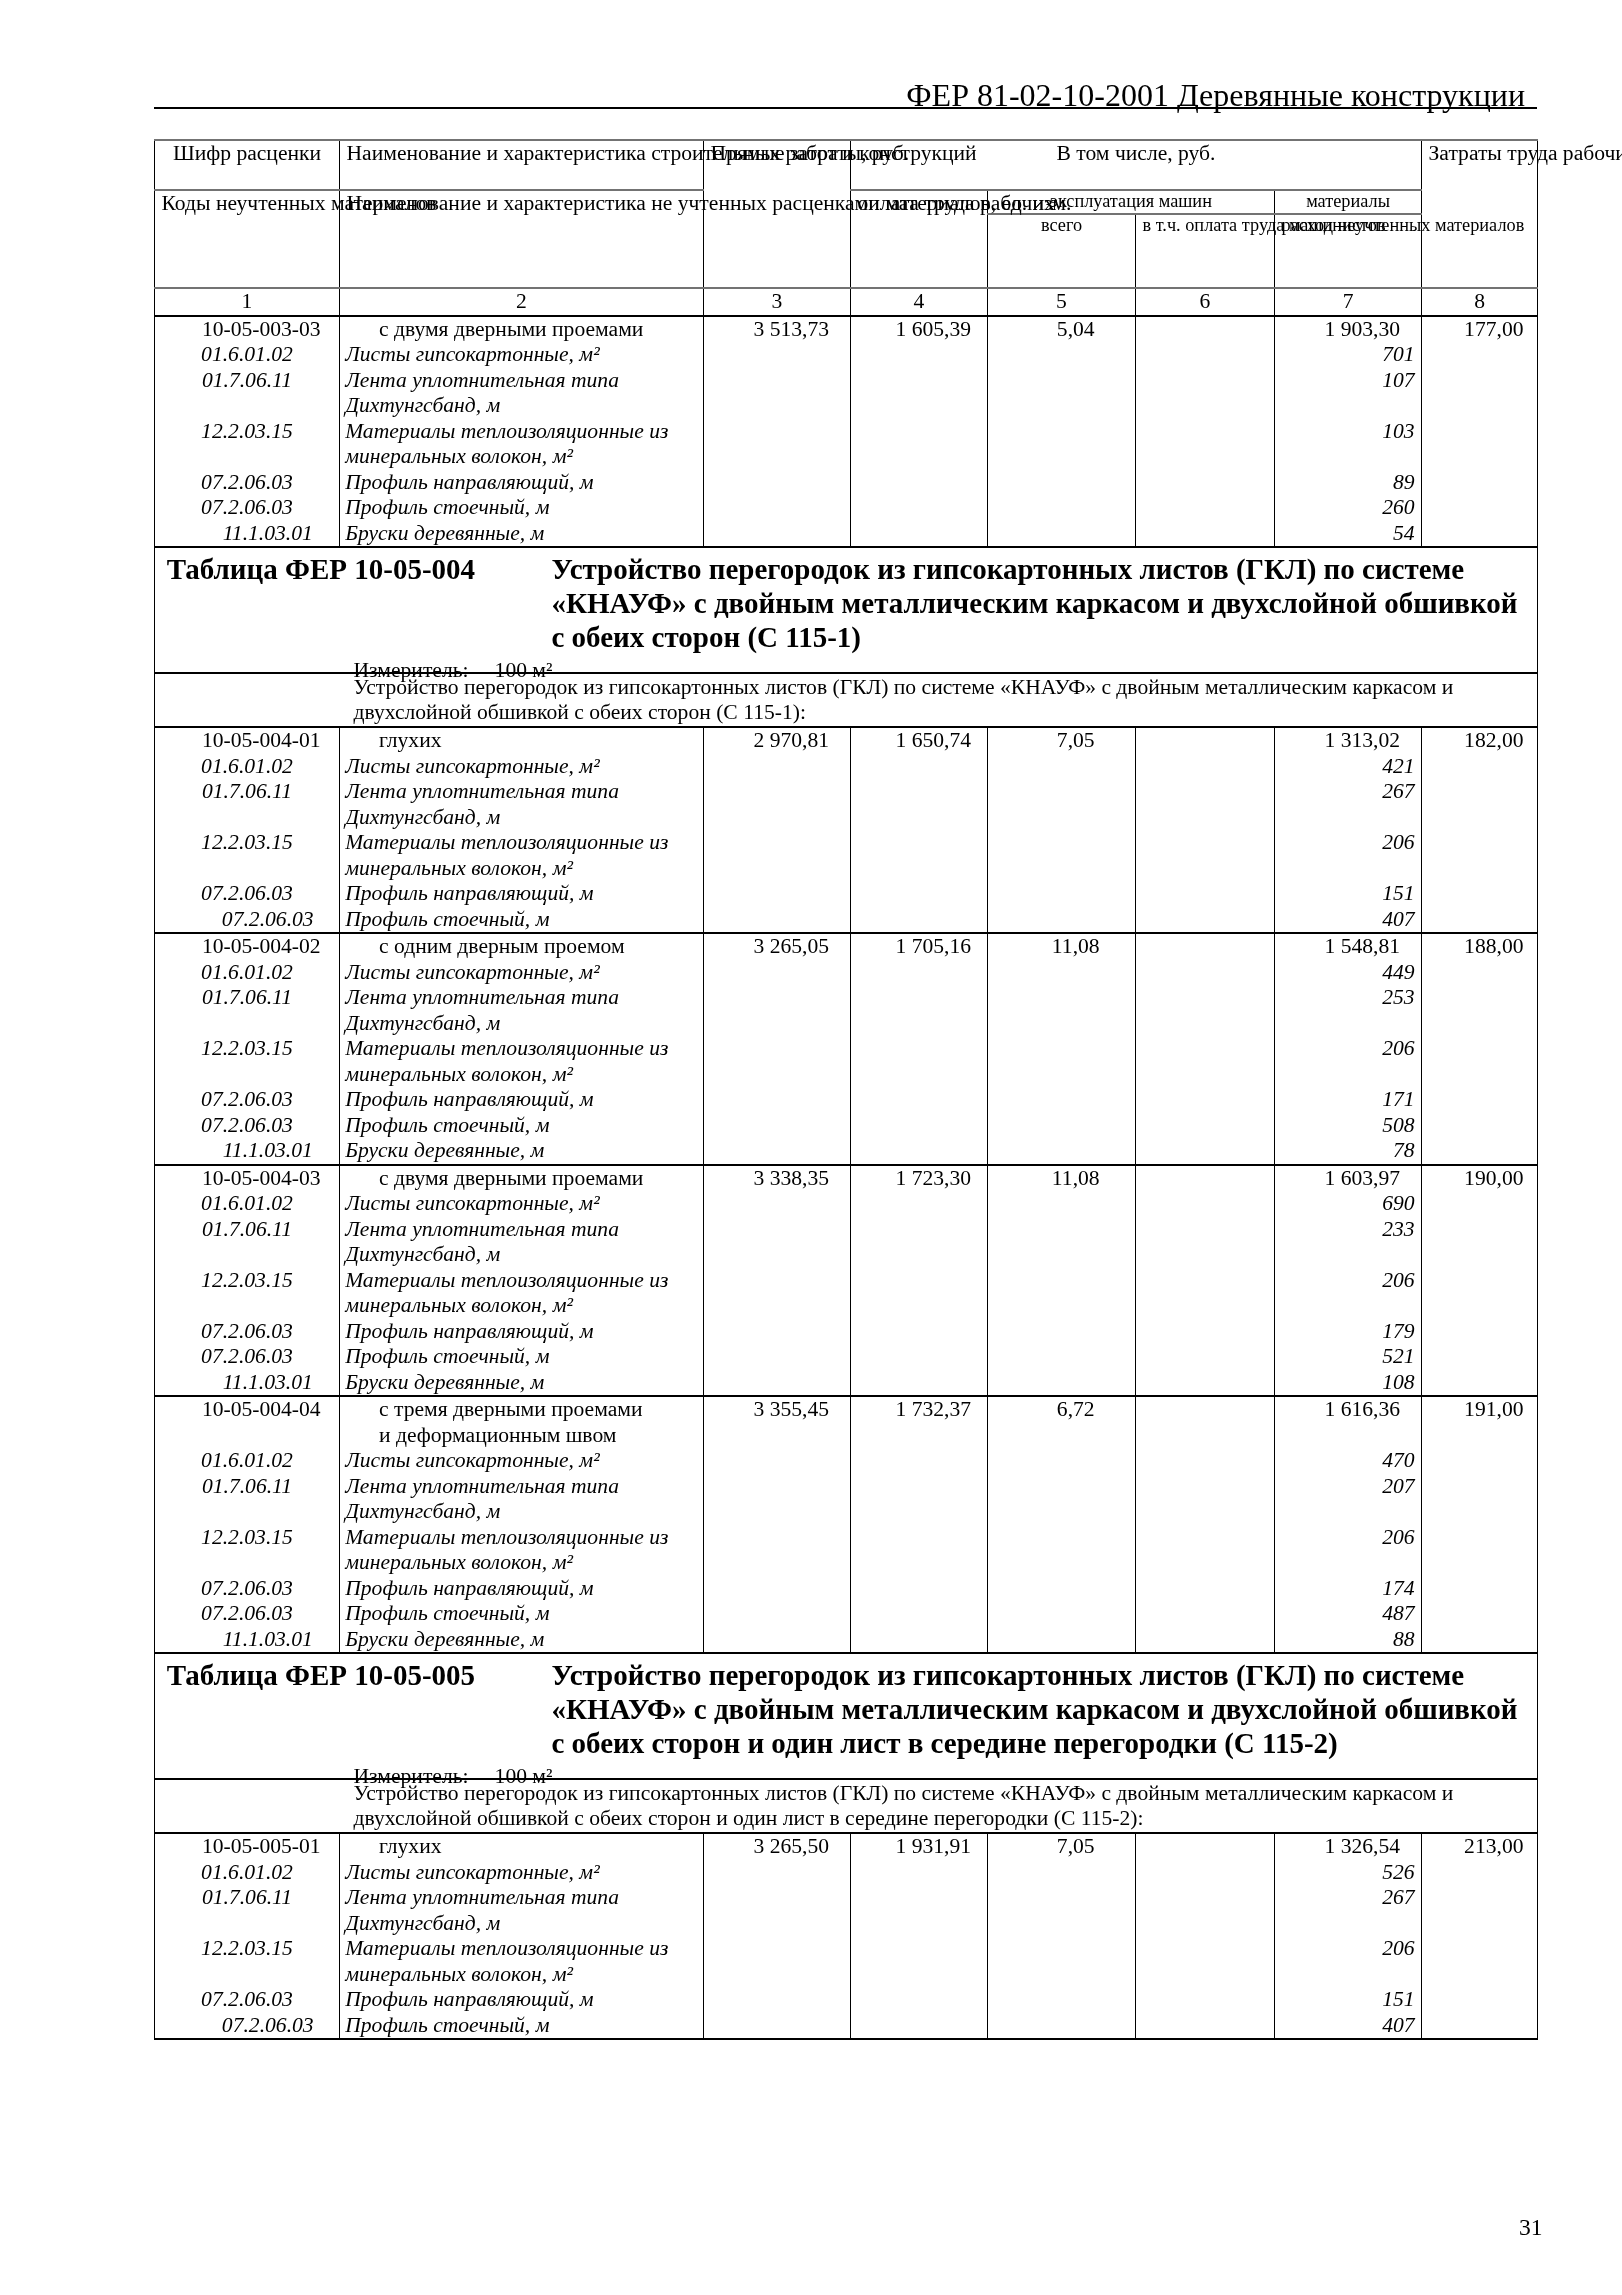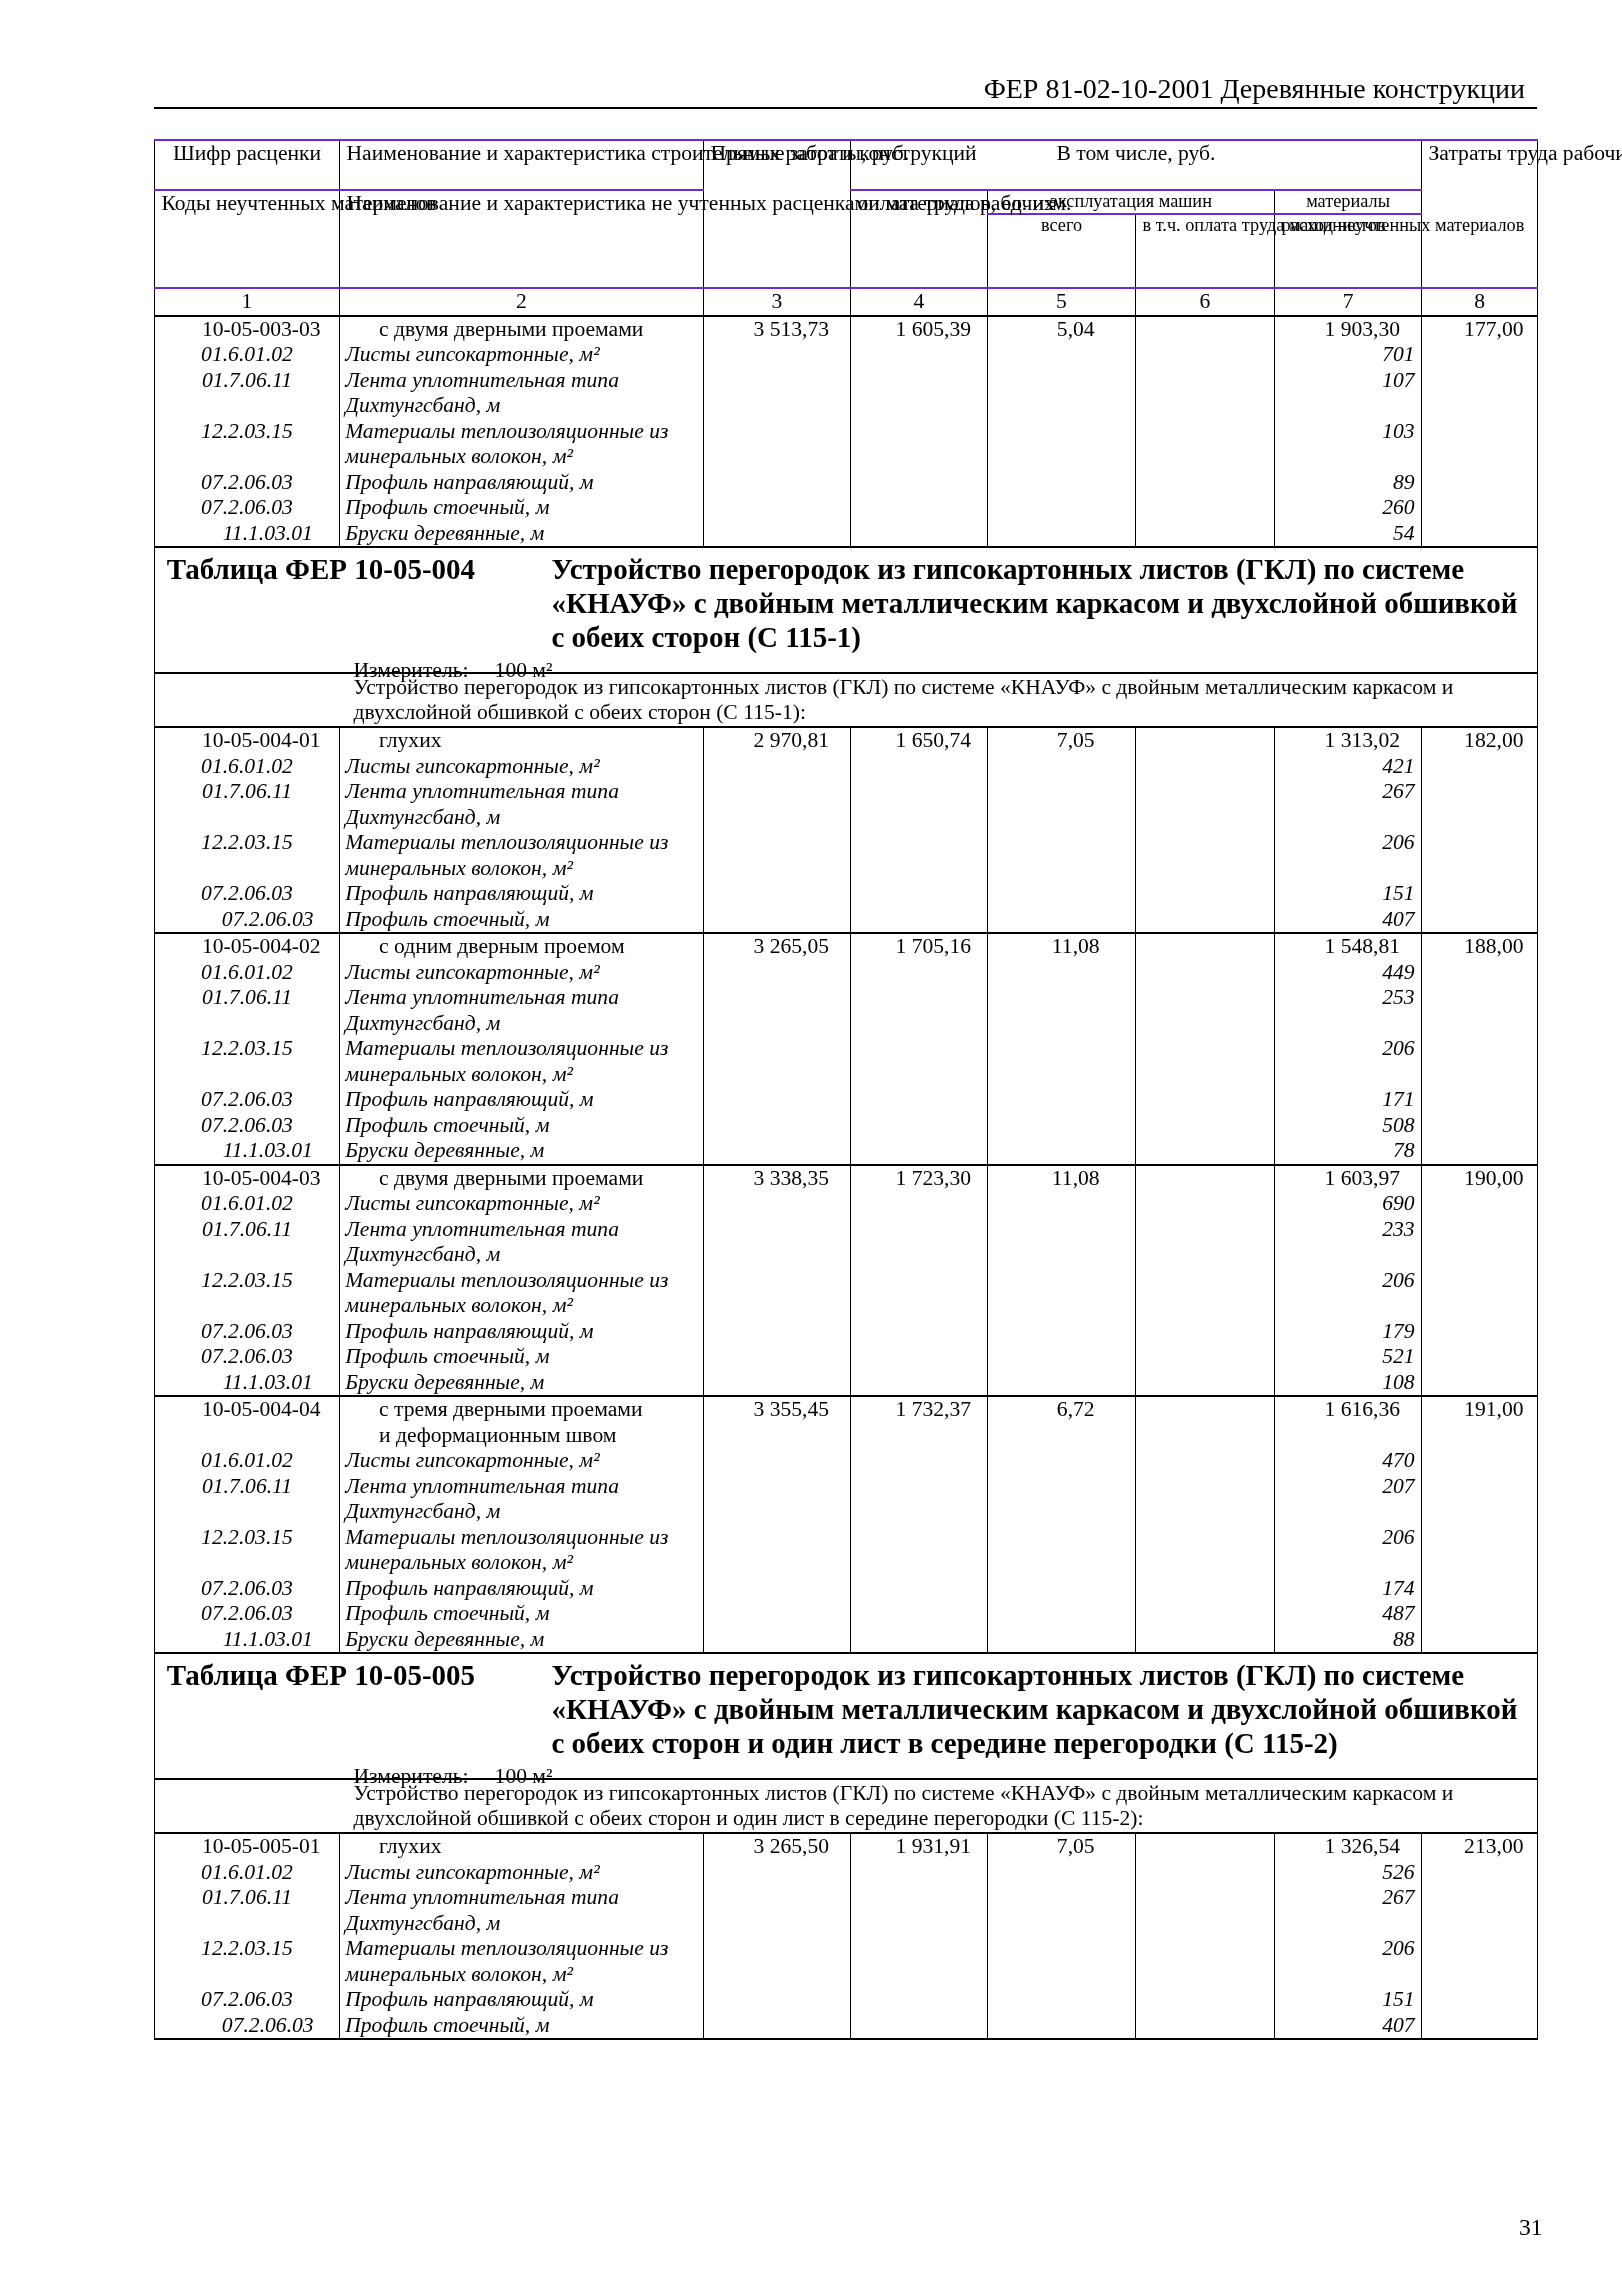--- a/index.html
+++ b/index.html
@@ -1,28 +1,28 @@
 <!DOCTYPE html>
 <html style="font-size:10.5px"><head>
 <meta charset="utf-8">
 <style>
   html, body { margin: 0; padding: 0; background: #ffffff; }
   body { width: 1623px; height: 2295px; position: relative; overflow: hidden;
          font-family: "Liberation Serif", "DejaVu Serif", serif; color: #000; }
-  .running-head { position: absolute; right: 98px; top: 73px; font-size: 28px; line-height: 31px; white-space: nowrap; }
+  .running-head { position: absolute; right: 98px; top: 80px; font-size: 32px; line-height: 31px; white-space: nowrap; }
   .head-rule { position: absolute; left: 154px; width: 1383px; top: 107px; height: 2px; background: #000; }
   .page-number { position: absolute; left: 1507px; top: 2214px; font-size: 23.6px; line-height: 26px; margin-left: 12px; }
 
   table.grid { position: absolute; left: 154px; top: 139px; border-collapse: collapse; table-layout: fixed; width: 1383px; }
   table.grid td { padding: 0 6.5px; vertical-align: top; font-size: 21.6px; line-height: 25.5px; border-left: 1.3px solid #000; border-right: 1.3px solid #000; white-space: nowrap; overflow: visible; }
   col.c1 { width: 185px; } col.c2 { width: 364px; } col.c3 { width: 147px; } col.c4 { width: 137px; }
   col.c5 { width: 148px; } col.c6 { width: 139px; } col.c7 { width: 147px; } col.c8 { width: 116px; }
 
   
-  .hdr td { border: 2px solid #6d28d9; text-align: center; vertical-align: middle; font-size: 19.6px; line-height: 23.6px; white-space: normal; padding: 0 3.9px; }
+  .hdr td { border: 2px solid #737373; text-align: center; vertical-align: middle; font-size: 19.6px; line-height: 23.6px; white-space: normal; padding: 0 3.9px; }
   .hdr-top td { height: 48px; }
   .hdr-mid td { height: 22px; }
   .hdr-bot td { height: 72px; }
   .num-row td { border: 2px solid #000; text-align: center; font-size: 19.6px; line-height: 23.6px; height: 23.6px; padding: 0; }
   .hdr .small { font-size: 18.3px; line-height: 21.6px; }
 
   .num { text-align: center; }
   .code-main { text-align: center; }
   .code-sub { text-align: center; font-style: italic; font-size: 19px; }
   .mat-name { font-style: italic; font-size: 19.6px; padding-left: 5.2px !important; }

